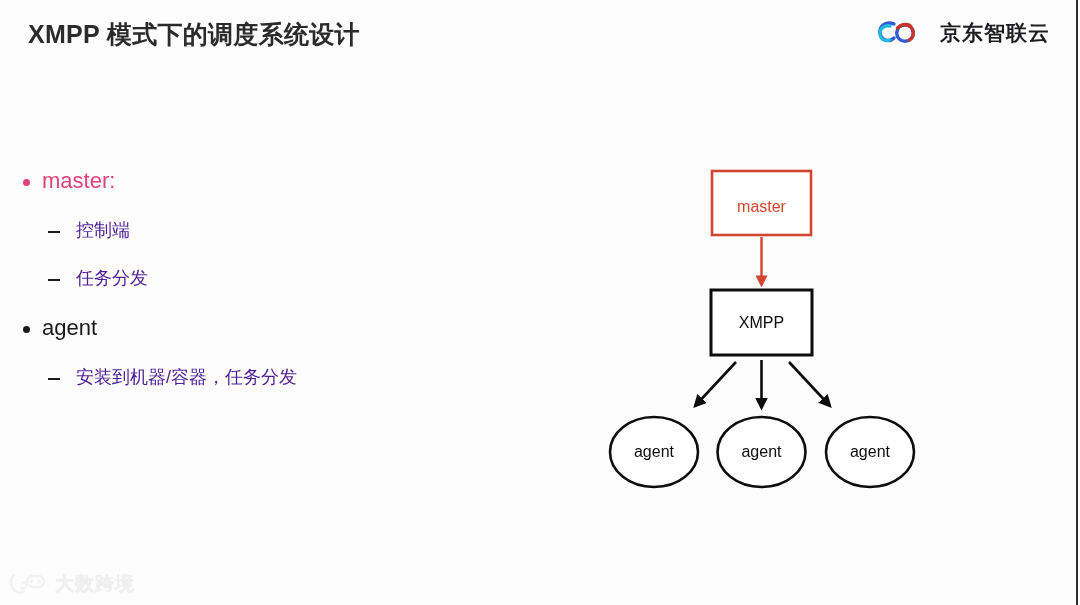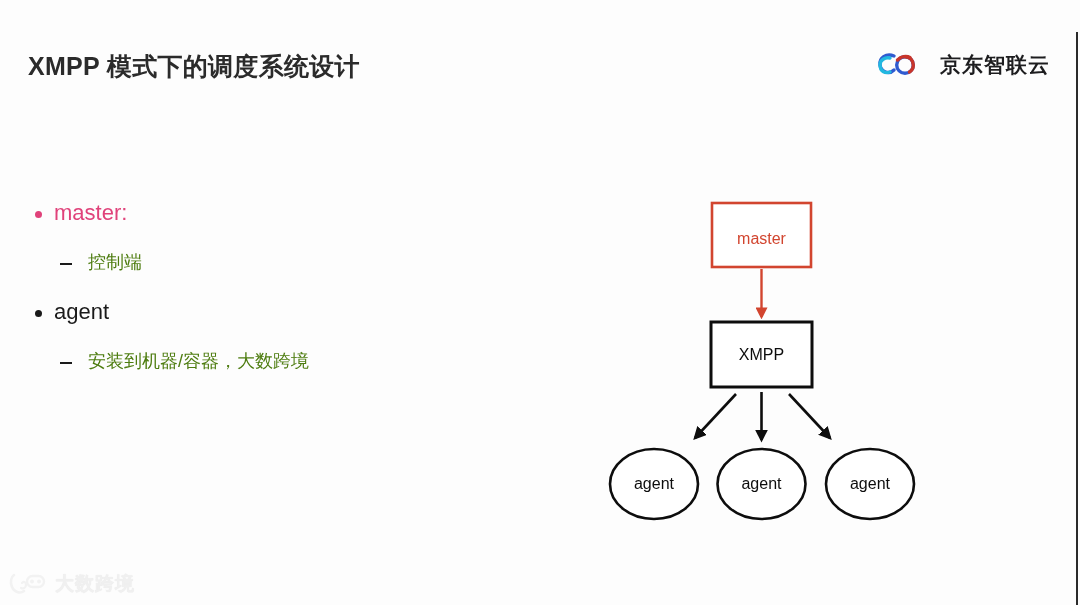--- a/index.html
+++ b/index.html
@@ -10,21 +10,20 @@
   }
   body {
     background: #fdfdfd;
     font-family: "Liberation Sans", "DejaVu Sans", sans-serif;
     position: relative;
   }
   .slide {
     position: absolute;
     inset: 0;
     background: #fdfdfd;
-    margin-top: 32px;
   }
   
   .right-edge {
     position: absolute;
     top: 0;
     right: 2px;
     width: 2px;
     height: 605px;
     background: #2b2b2b;
   }
@@ -53,21 +52,21 @@
     font-size: 21px;
     font-weight: bold;
     color: #1d1d1f;
     letter-spacing: 1px;
     white-space: nowrap;
   }
 
   
   .bullets {
     position: absolute;
-    left: 32px;
+    left: 20px;
     top: 170px;
     width: 420px;
   }
   .lvl1 {
     position: relative;
     padding-left: 22px;
     font-size: 22px;
     line-height: 1.0;
     color: #1a1a1a;
     margin-bottom: 0;
@@ -81,21 +80,21 @@
     height: 7px;
     border-radius: 50%;
     background: currentColor;
   }
   .lvl1.accent { color: #e0427a; }
   .lvl2 {
     position: relative;
     padding-left: 56px;
     font-size: 18px;
     line-height: 1.0;
-    color: #4d7c0f;
+    color: #4c1d95;
     margin-top: 29px;
     margin-bottom: 30px;
   }
   .lvl2::before {
     content: "";
     position: absolute;
     left: 28px;
     top: 10px;
     width: 12px;
     height: 2px;
@@ -155,22 +154,23 @@
         <path d="M28 6.7 C33 6.7, 36.3 10.5, 36.3 15 C36.3 18, 34.8 20.6, 32.5 22" fill="none" stroke="#c8352b" stroke-width="3.4" stroke-linecap="round"></path>
         <path d="M20.5 10 C24 6.5, 29 5.5, 33 7.5" fill="none" stroke="#c8352b" stroke-width="3.4" stroke-linecap="round"></path>
       </svg>
     </span>
     <span class="brand-text">京东智联云</span>
   </div>
 
   <div class="bullets">
     <div class="lvl1 accent">master:</div>
     <div class="lvl2">控制端</div>
+    <div class="lvl2">任务分发</div>
     <div class="lvl1">agent</div>
-    <div class="lvl2">安装到机器/容器，大数跨境</div>
+    <div class="lvl2">安装到机器/容器，任务分发</div>
   </div>
 
   <div class="diagram">
     <svg width="460" height="370" viewBox="0 0 460 370" xmlns="http://www.w3.org/2000/svg">
       <defs>
         <marker id="arrowRed" viewBox="0 0 10 10" refX="8" refY="5" markerWidth="5" markerHeight="5" orient="auto-start-reverse">
           <path d="M 0 0 L 10 5 L 0 10 z" fill="#d2452f"></path>
         </marker>
         <marker id="arrowBlack" viewBox="0 0 10 10" refX="8" refY="5" markerWidth="5" markerHeight="5" orient="auto-start-reverse">
           <path d="M 0 0 L 10 5 L 0 10 z" fill="#0d0d0d"></path>

